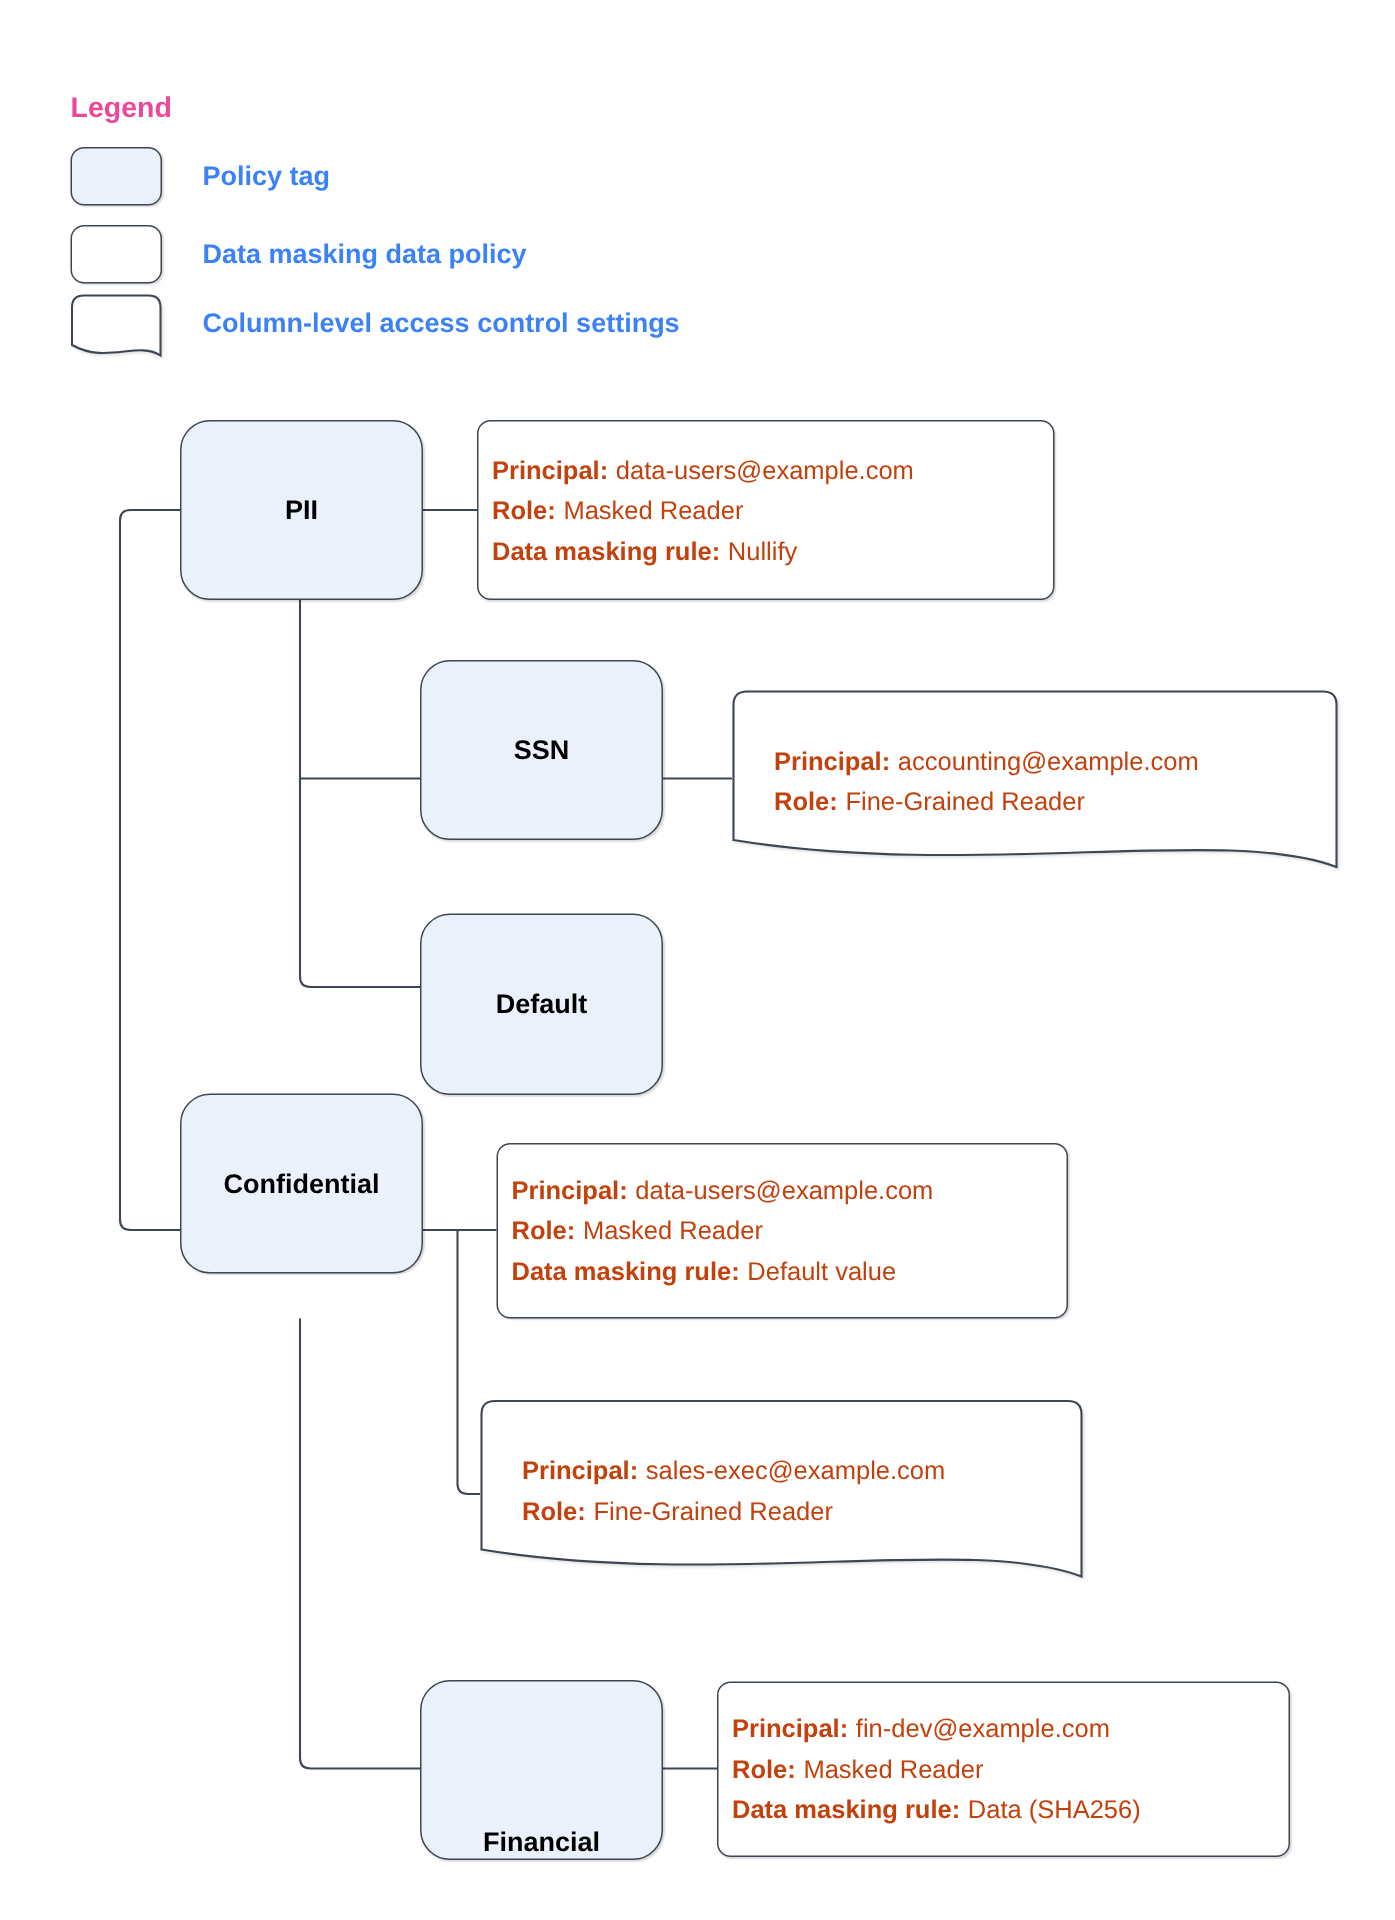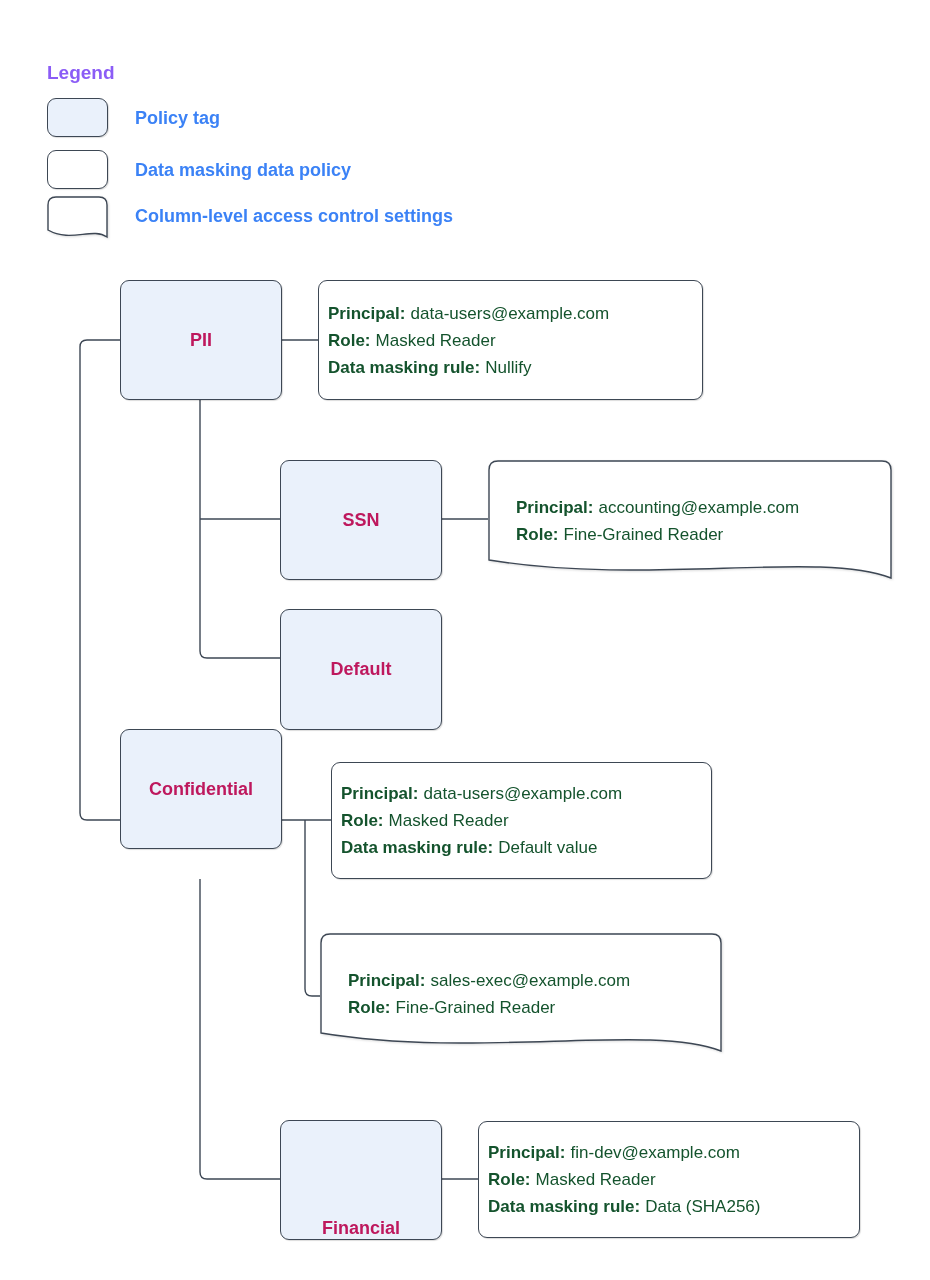--- a/index.html
+++ b/index.html
@@ -9,59 +9,59 @@
     width: 930px; height: 1280px;
     background:#ffffff;
     overflow: hidden;
     color:#2f3b4d;
   }
   svg.layer { position:absolute; left:0; top:0; pointer-events:none; }
 
   
   .legend-title {
     position:absolute; left:47px; top:62px;
-    font-size:19px; font-weight:700; color:#8b5cf6;
+    font-size:19px; font-weight:700; color:#ec4899;
   }
   .swatch-rect {
     position:absolute; width:59px; height:37px;
     border:1.4px solid #3d4754; border-radius:9px;
     box-shadow:1px 1px 1px rgba(0,0,0,0.14);
     background:#ffffff;
   }
   .swatch-blue { background:#eaf1fb; }
   .legend-label {
     position:absolute; left:135px;
     font-size:18px; font-weight:700; color:#3b82f6;
     transform:translateY(-50%);
     white-space:nowrap;
   }
 
   
   .node {
     position:absolute;
     background:#eaf1fb;
     border:1.4px solid #3d4754;
-    border-radius:9px;
+    border-radius:20px;
     box-shadow:1px 1px 1px rgba(0,0,0,0.14);
     display:flex; align-items:center; justify-content:center;
-    font-size:18px; font-weight:700; color:#be185d;
+    font-size:18px; font-weight:700; color:#000000;
   }
 
   
   .policy-box {
     position:absolute;
     background:#ffffff;
     border:1.4px solid #3d4754;
     border-radius:9px;
     box-shadow:1px 1px 1px rgba(0,0,0,0.14);
     display:flex; flex-direction:column; justify-content:center;
     padding-left:9px; box-sizing:border-box;
   }
   .policy-line {
-    font-size:17px; line-height:27px; color:#14532d; white-space:nowrap;
+    font-size:17px; line-height:27px; color:#c2410c; white-space:nowrap;
   }
   .policy-line .b { font-weight:700; margin-right:0.30em; }
 
   
   .doc-box { position:absolute; filter:drop-shadow(1px 1px 1px rgba(0,0,0,0.14)); }
   .doc-box svg { position:absolute; left:0; top:0; }
   .doc-text {
     position:absolute; left:0; top:0; width:100%; height:100%;
     display:flex; flex-direction:column; justify-content:center;
     padding-left:28px; padding-bottom:24px; box-sizing:border-box;margin-top:12px;
@@ -105,21 +105,21 @@
     <svg width="61" height="44" viewBox="0 0 61 44">
       <path d="M 1 34 L 1 9 Q 1 1 9 1 L 52 1 Q 60 1 60 9 L 60 41 C 45 31 24 47 1 34 Z" fill="#ffffff" stroke="#3d4754" stroke-width="1.4"></path>
     </svg>
   </div>
   <div class="legend-label" style="top:216px;">Column-level access control settings</div>
 
   <div class="node" style="left:120px; top:280px; width:160px; height:118px;">
     <span>PII</span>
   </div>
 
-  <div class="node" style="left:280px; top:460px; width:160px; height:118px;">
+  <div class="node" style="left:280px; top:440px; width:160px; height:118px;">
     <span>SSN</span>
   </div>
 
   <div class="node" style="left:280px; top:609px; width:160px; height:119px;">
     <span>Default</span>
   </div>
 
   <div class="node" style="left:120px; top:729px; width:160px; height:118px;">
     <span>Confidential</span>
   </div>

